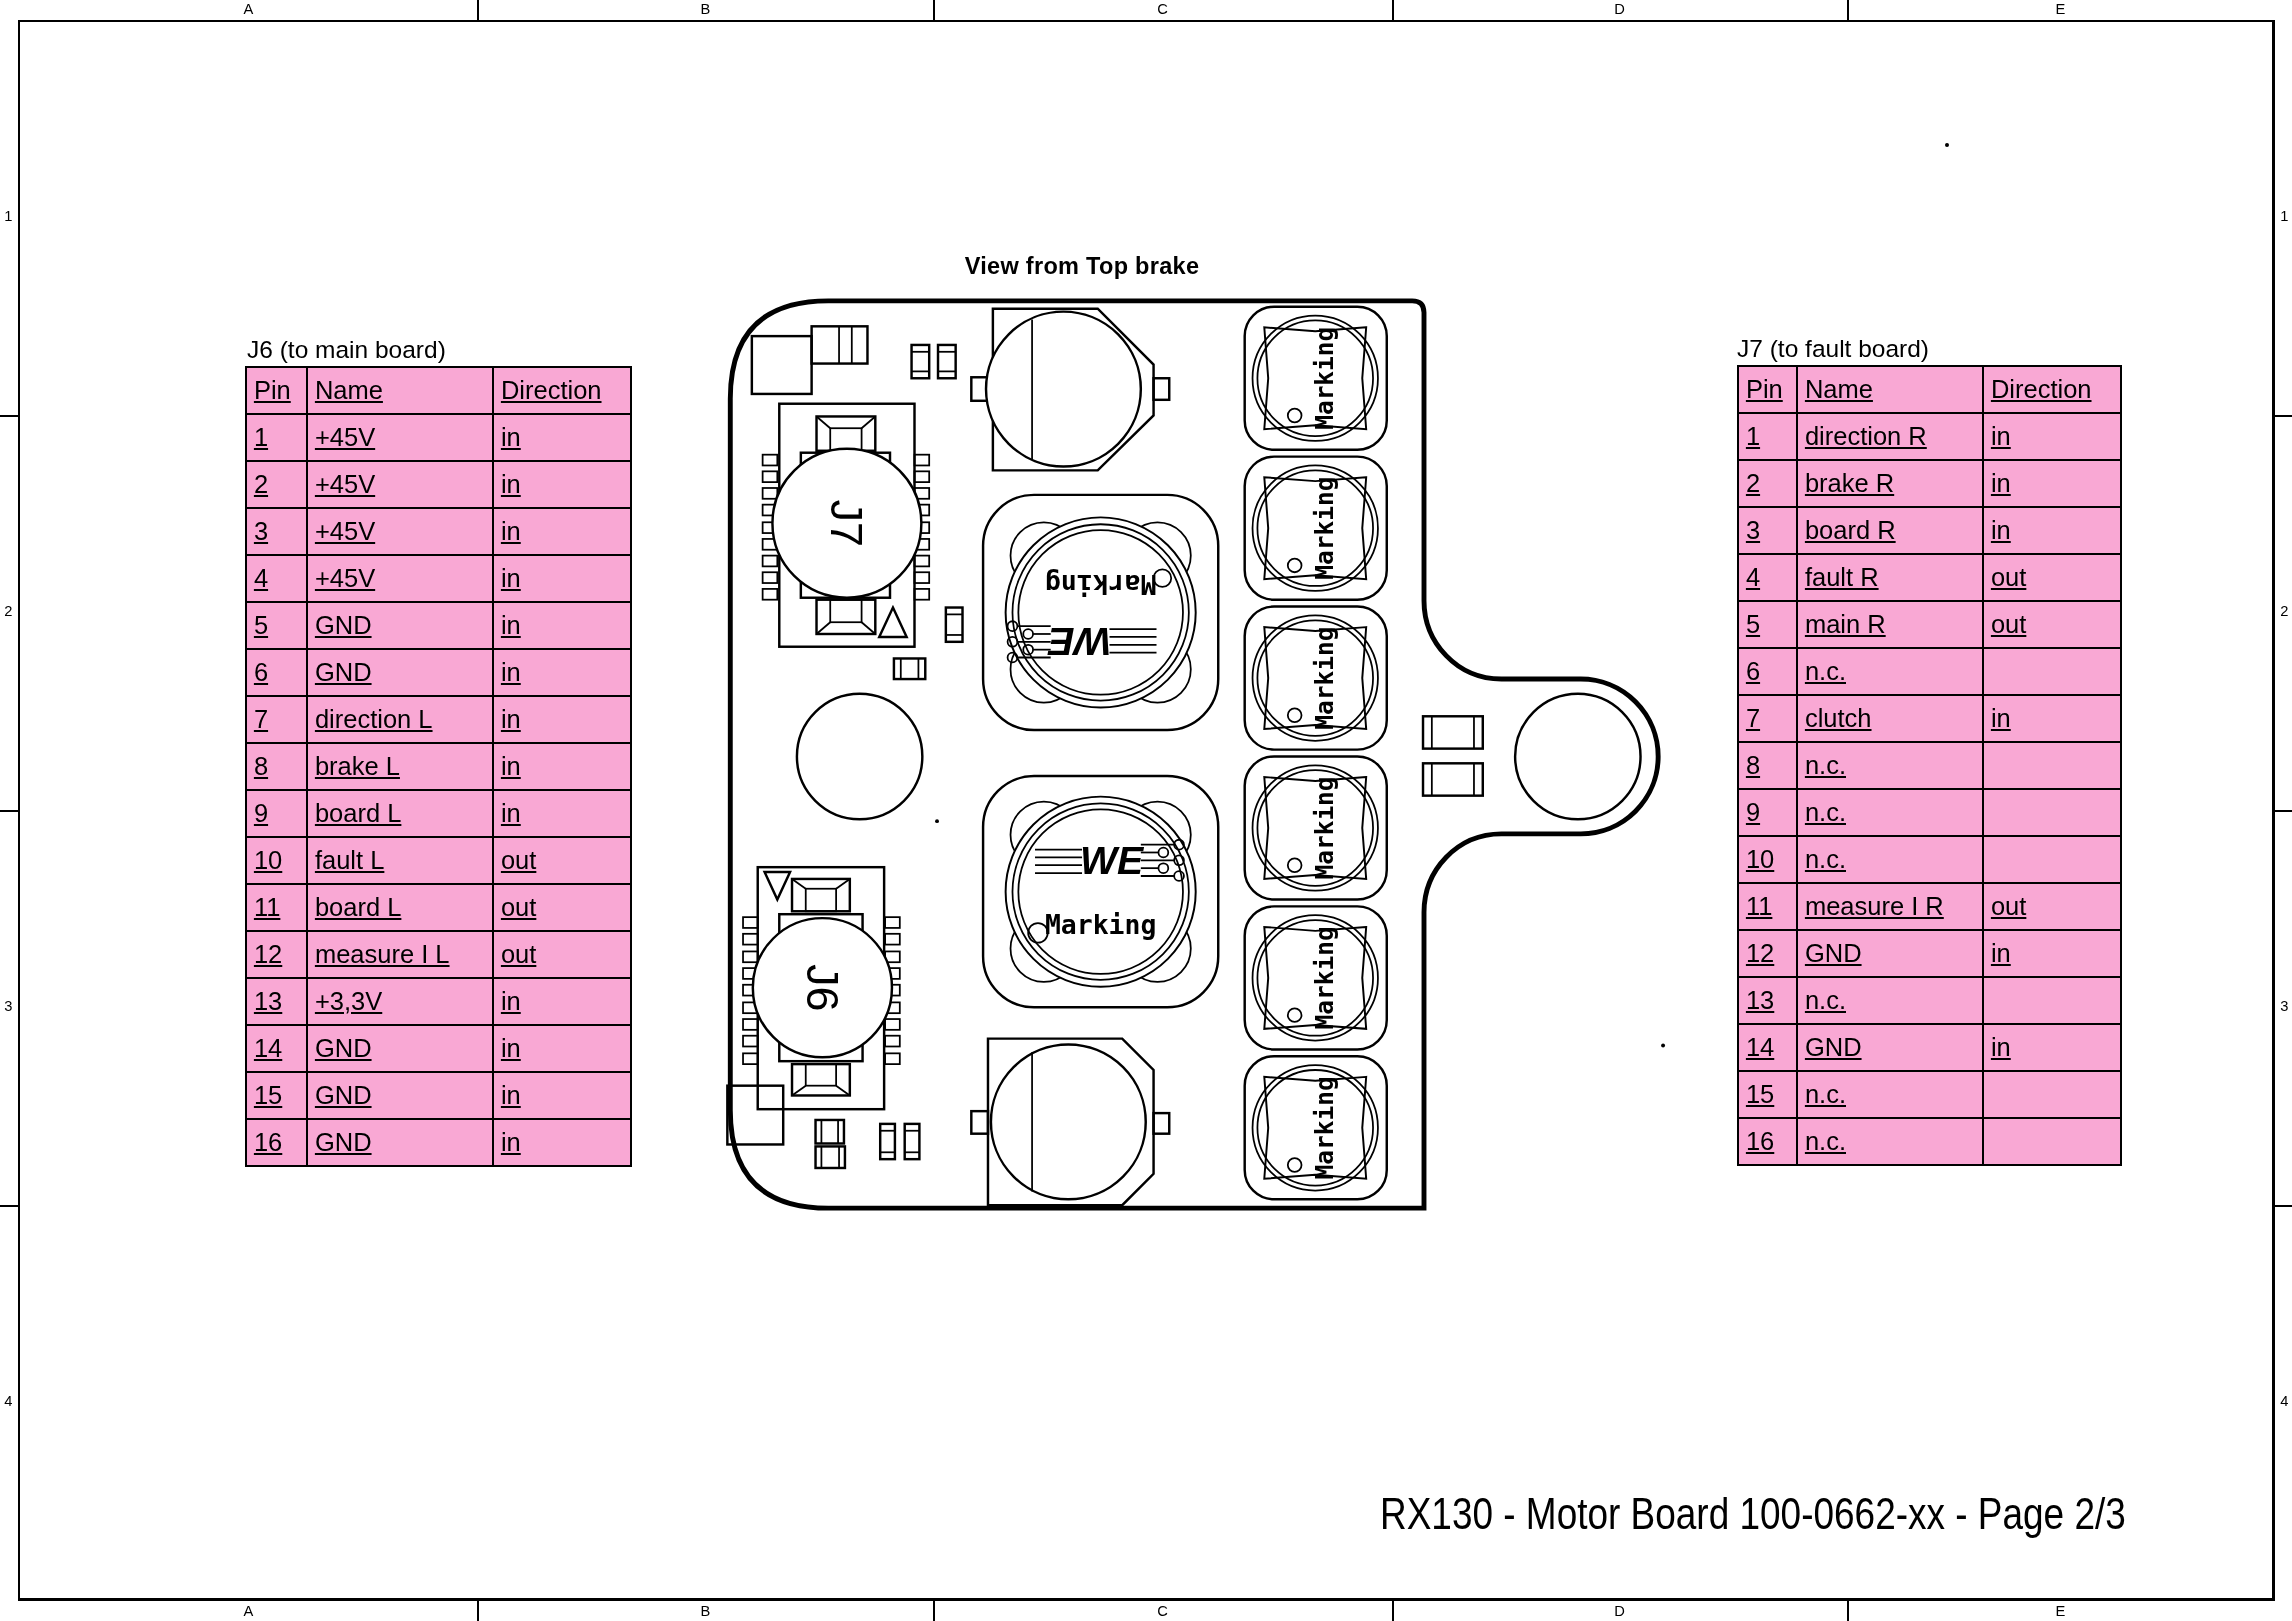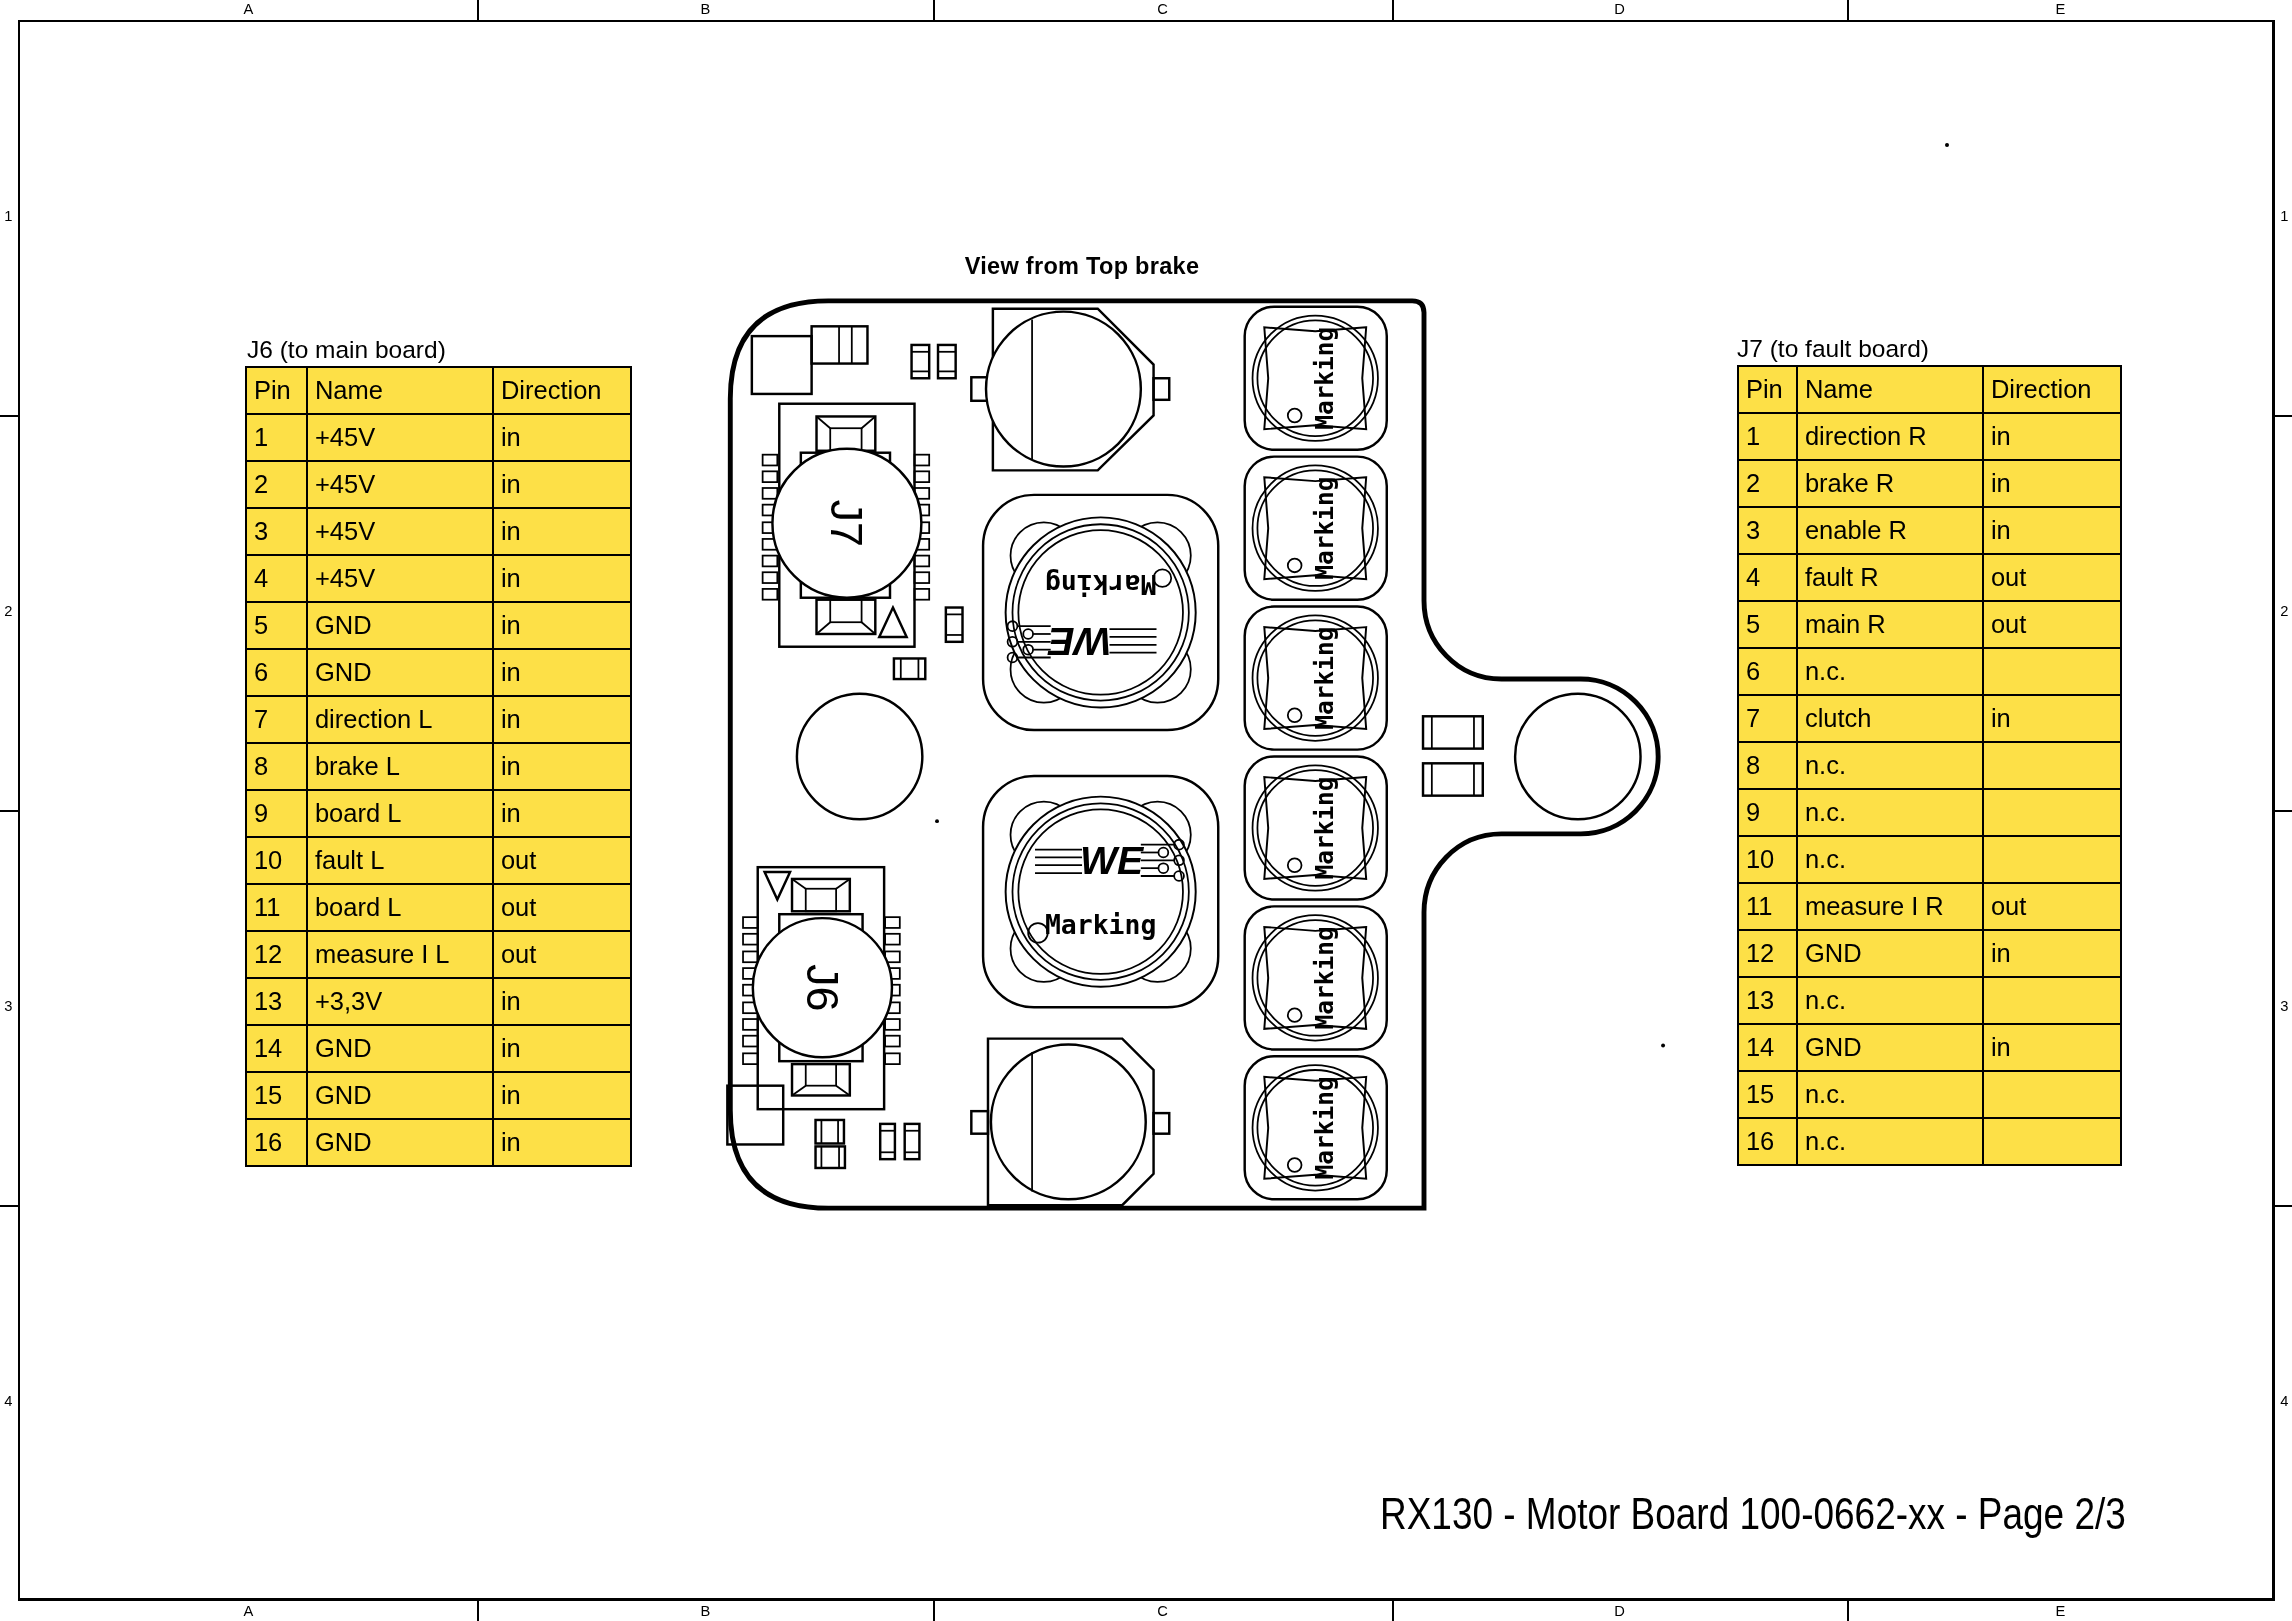--- a/index.html
+++ b/index.html
@@ -12,21 +12,21 @@
   .tick-v{position:absolute;width:2px;background:#000;}
   .tick-h{position:absolute;height:2px;background:#000;}
   
   .main-title{position:absolute;left:929px;top:253px;width:306px;text-align:center;
               font-size:23.5px;font-weight:bold;letter-spacing:0.3px;}
   .tbl-title{position:absolute;font-size:24.5px;}
   .footer-title{position:absolute;left:1380px;top:1489px;font-size:44px;white-space:nowrap;
                 transform:scaleX(.84);transform-origin:left center;}
   
   table.pintbl{position:absolute;border-collapse:collapse;table-layout:fixed;
-               background:#fde047;border:2.9px solid #000;}
+               background:#f9a8d4;border:2.9px solid #000;text-decoration:underline;}
   table.pintbl td,table.pintbl th{border:2px solid #000;font-size:25.5px;font-weight:normal;
                text-align:left;padding:0 0 0 6.9px;vertical-align:middle;overflow:hidden;
                white-space:nowrap;}
   table.pintbl tr{height:47px;}
   
   svg .ln{stroke:#000;fill:none;stroke-width:2.5px;}
   svg .lnw{stroke:#000;fill:#fff;stroke-width:2.5px;}
   svg .thin{stroke:#000;fill:none;stroke-width:1.8px;}
   svg .outline{stroke:#000;fill:none;stroke-width:5px;}
   svg text{font-family:"Liberation Sans",sans-serif;fill:#000;stroke:none;}
@@ -195,21 +195,21 @@
         <td>direction R</td>
         <td>in</td>
       </tr>
   <tr>
         <td>2</td>
         <td>brake R</td>
         <td>in</td>
       </tr>
   <tr>
         <td>3</td>
-        <td>enable R</td>
+        <td>board R</td>
         <td>in</td>
       </tr>
   <tr>
         <td>4</td>
         <td>fault R</td>
         <td>out</td>
       </tr>
   <tr>
         <td>5</td>
         <td>main R</td>

